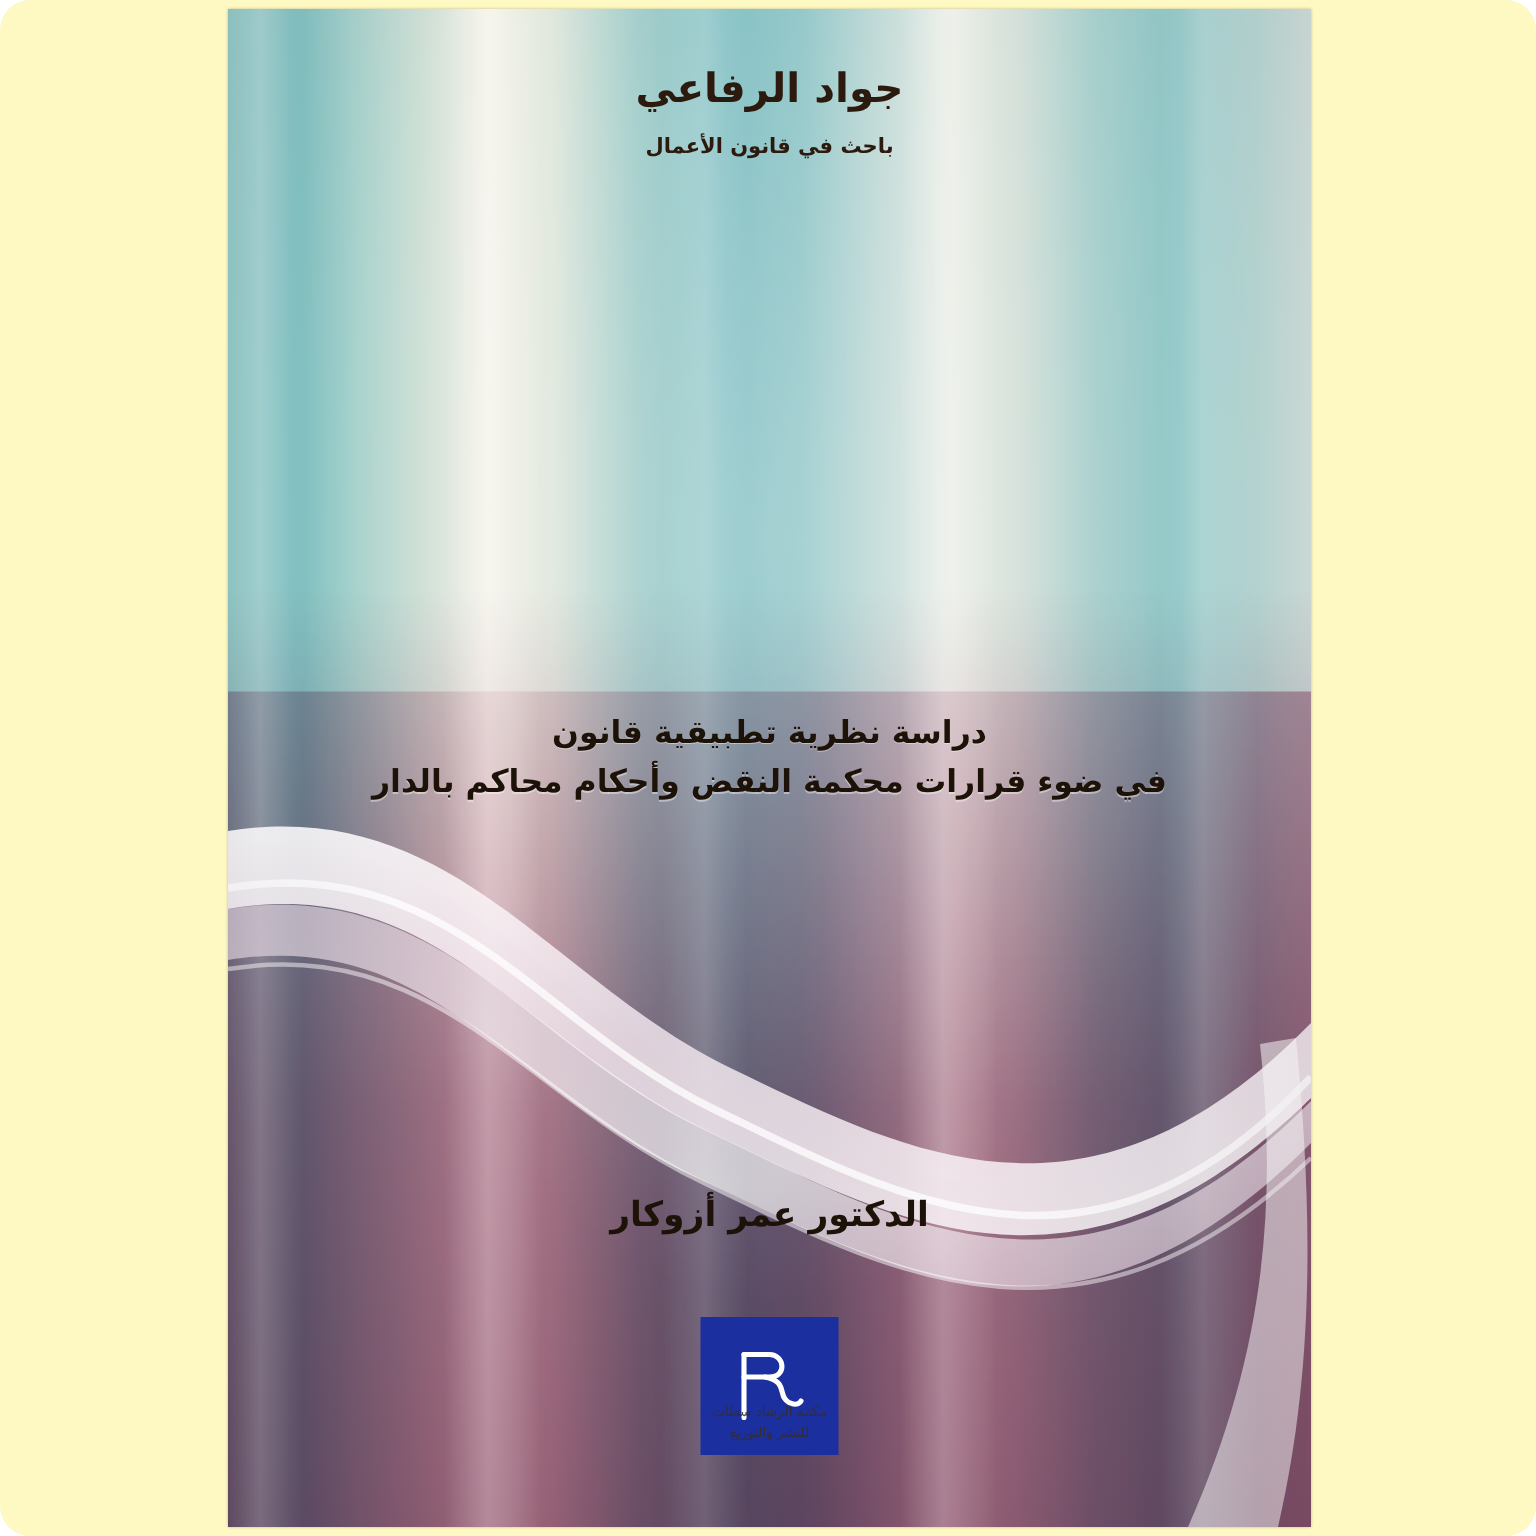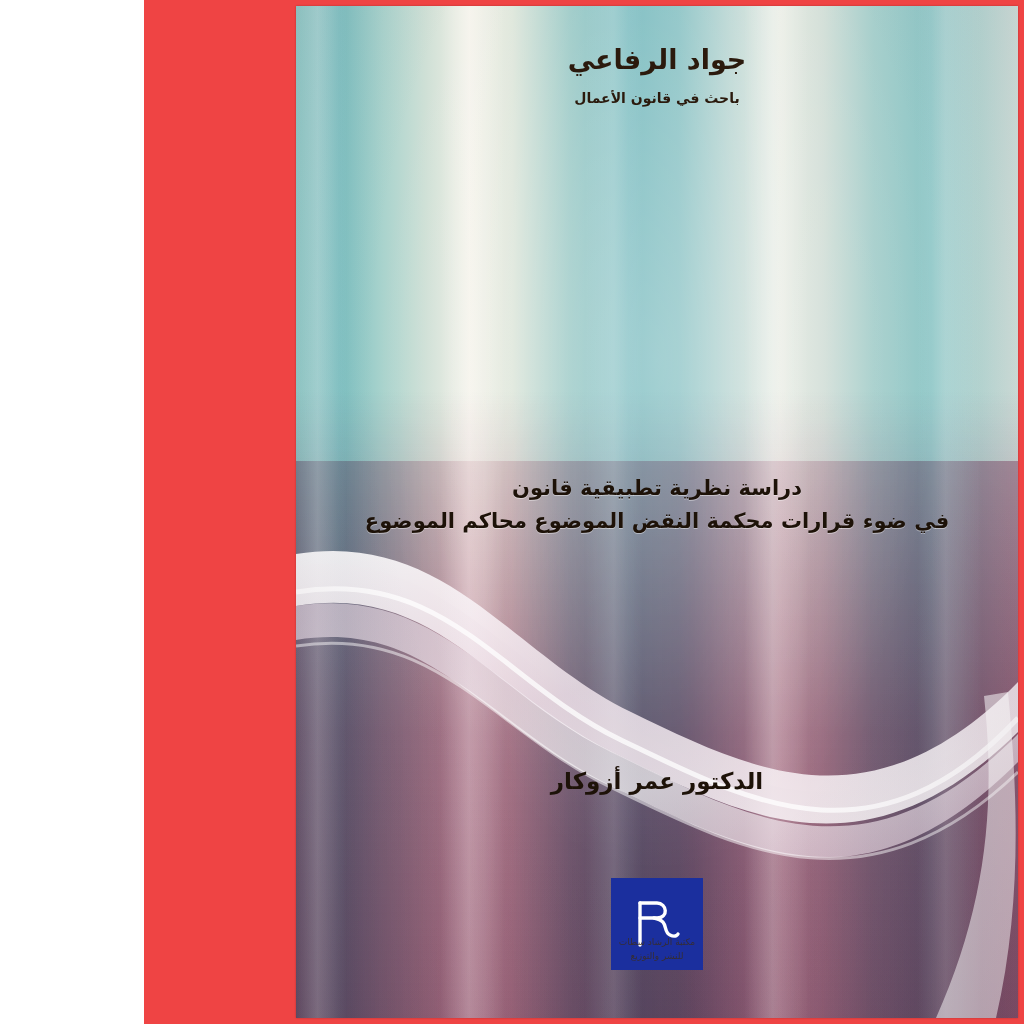--- a/index.html
+++ b/index.html
@@ -8,23 +8,24 @@
     background: #ffffff;
     width: 1024px;
     height: 1024px;
     overflow: hidden;
     font-family: "DejaVu Sans", "Liberation Sans", sans-serif;
   }
 
   
   .page {
     position: relative;
-    width: 880px;
+    width: 1024px;
     height: 1024px;
-    background: #ef4444;
+    background: #fef9c3;
+    border-radius: 20px;
   }
 
   
   .cover {
     position: absolute;
     left: 152px;
     top: 6px;
     width: 722px;
     height: 1012px;
     overflow: hidden;
@@ -177,20 +178,21 @@
     color: #1d1208;
     font-size: 17px;
     font-weight: bold;
     line-height: 1.6;
   }
   .presenter-name {
     color: #1d1208;
     font-size: 23px;
     font-weight: bold;
     line-height: 1.5;
+    margin-top: 29px;
   }
   .presenter-sub {
     color: #1d1208;
     font-size: 13px;
     font-weight: bold;
     line-height: 1.6;
   }
 
   
   .logo {
@@ -262,21 +264,21 @@
     </svg>
 
     <div class="vignette"></div>
 
     <div class="author">جواد الرفاعي</div>
     <div class="author-sub">باحث في قانون الأعمال</div>
 
 
     <div class="subtitle-wrap">
       <div class="subtitle-line">دراسة نظرية تطبيقية قانون</div>
-      <div class="subtitle-line">في ضوء قرارات محكمة النقض الموضوع محاكم الموضوع</div>
+      <div class="subtitle-line">في ضوء قرارات محكمة النقض وأحكام محاكم بالدار</div>
     </div>
 
     <div class="presenter-wrap">
       <div class="presenter-name">الدكتور عمر أزوكار</div>
     </div>
 
     <div class="logo">
       <svg width="62" height="62" viewBox="0 0 62 62">
         <g fill="none" stroke="#ffffff" stroke-width="3.4" stroke-linecap="round">
           <path d="M14 10 L14 52"></path>

